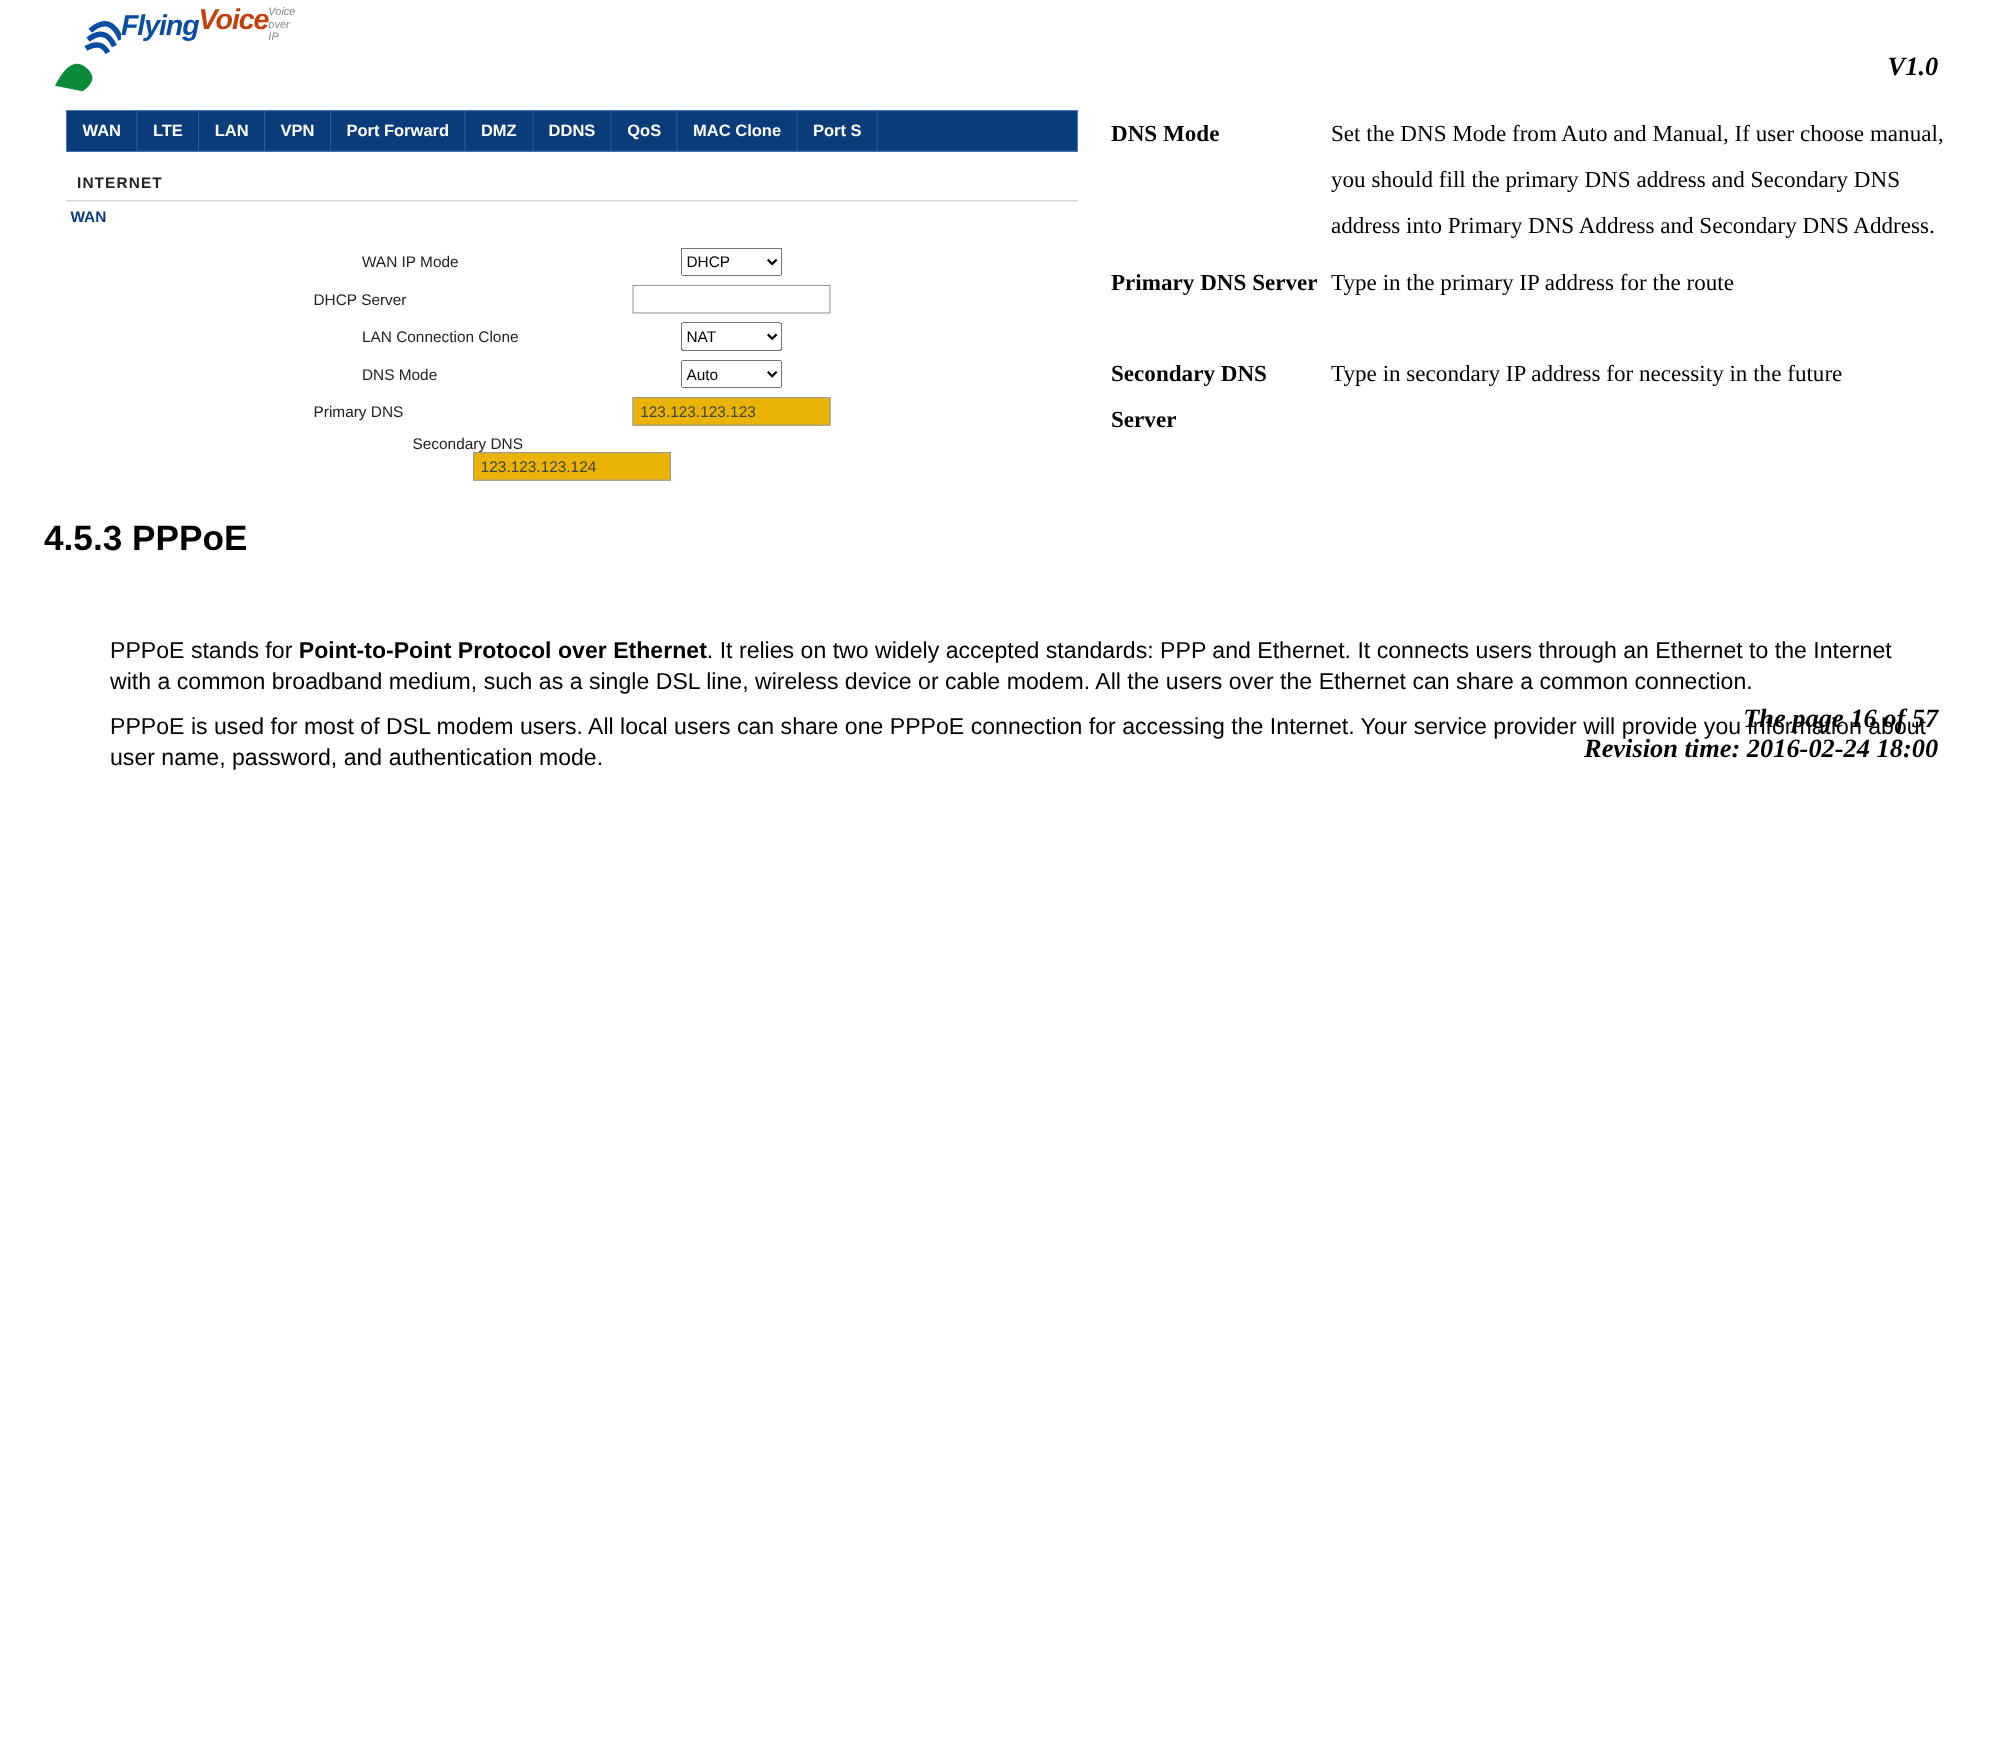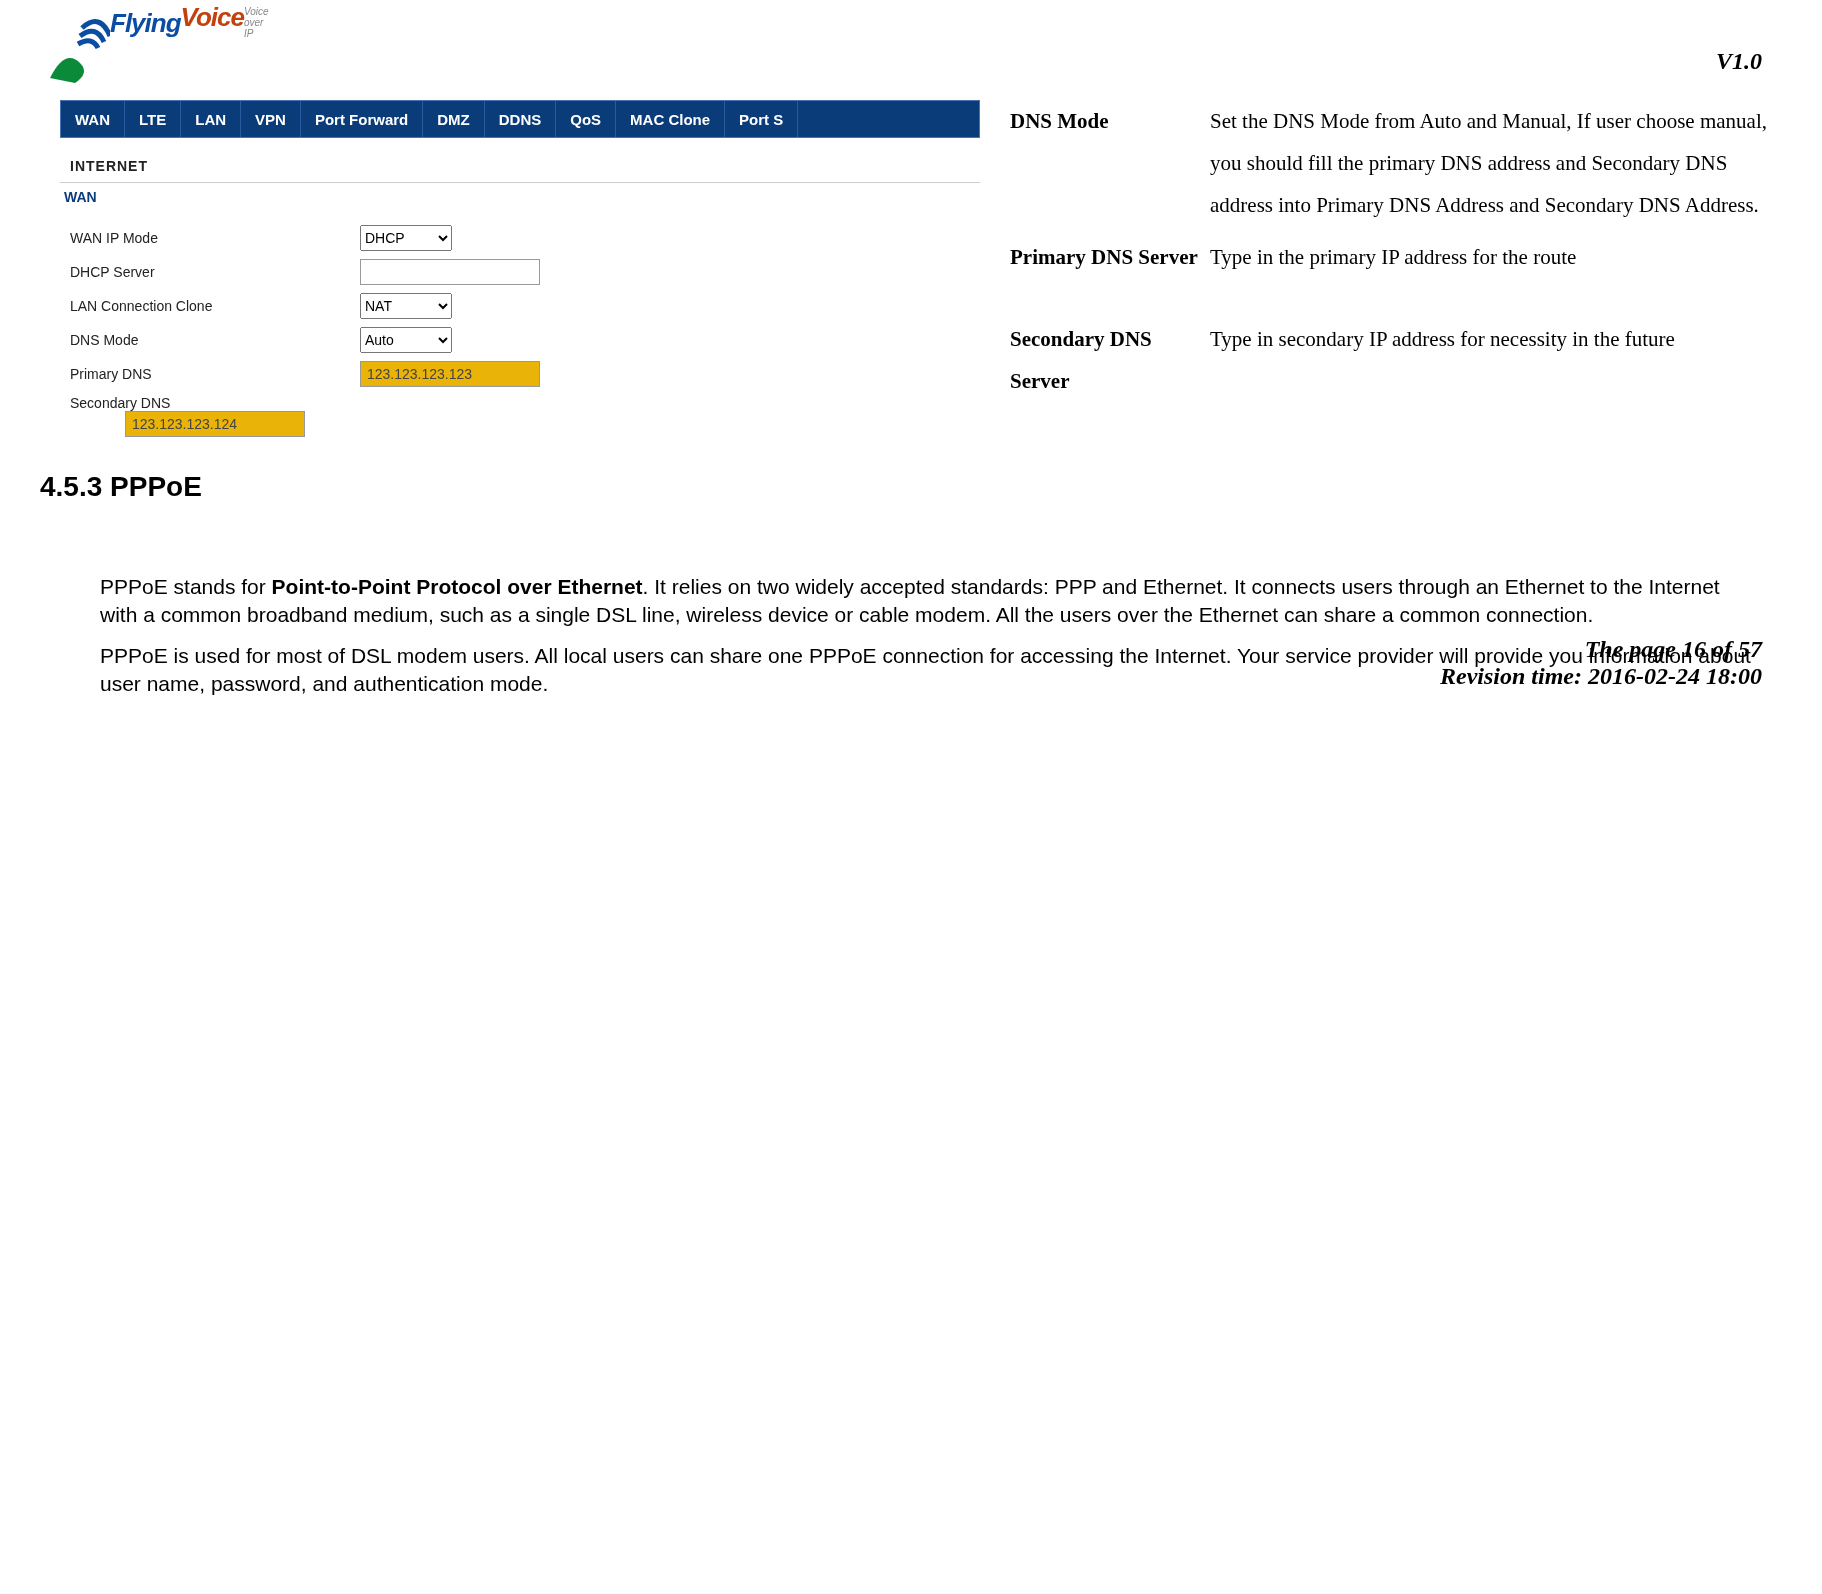--- a/index.html
+++ b/index.html
@@ -27,36 +27,36 @@
 
     .main-area { display: flex; padding: 12px 0 0 20px; }
     .admin-shot { width: 920px; }
 
     
     .tabs { display: flex; background: #0a3c7a; border: 1px solid #4b73b3; height: 38px; }
     .tab { color: #fff; font-family: Arial, sans-serif; font-weight: 700; font-size: 15px; padding: 10px 14px; border-right: 1px solid #2a5aa0; cursor: pointer; }
     .tab.active { background: #0a3c7a; }
     .section-head { margin-top: 12px; padding: 8px 10px; font-family: Arial, sans-serif; font-size: 14px; font-weight: 700; border-bottom: 1px solid #ccc; letter-spacing: 1px; color: #222; }
     .breadcrumb { font-family: Arial, sans-serif; font-weight: 700; color: #0a3c7a; font-size: 14px; padding: 6px 4px 16px; }
-    .form-row { display: flex; align-items: center; padding: 4px 10px; font-family: Arial, sans-serif; font-size: 14px; }
+    .form-row { display: flex; align-items: center; padding: 4px 10px; font-family: Arial, sans-serif; font-size: 14px; justify-content: center; }
     .form-label { width: 290px; color: #222; }
     select.form-ctl { width: 92px; height: 26px; font-family: Arial, sans-serif; font-size: 14px; }
     input.form-ctl { width: 180px; height: 26px; font-family: Arial, sans-serif; font-size: 14px; padding: 2px 6px; border: 1px solid #999; background: #eab308; color: #444; }
     input.form-ctl.empty { background: #fff; width: 180px; }
     .btn-row { text-align: center; padding: 14px 0; margin-top: 40px; }
     .ui-btn { font-family: Arial, sans-serif; font-size: 14px; padding: 4px 14px; border: 1px solid #888; border-radius: 4px; background: linear-gradient(#fafafa,#e6e6e6); cursor: pointer; margin: 0 2px; }
 
     
     .desc-col { flex: 1; padding-left: 30px; font-size: 21px; line-height: 2; }
     .desc-row { display: flex; margin-bottom: 10px; }
     .desc-label { width: 200px; font-weight: 700; }
     .desc-text  { flex: 1; }
 
     
-    .section-title { font-family: Arial, sans-serif; font-size: 28px; font-weight: 900; margin: 30px 0 70px 0; }
+    .section-title { font-family: Arial, sans-serif; font-size: 32px; font-weight: 900; margin: 30px 0 70px 0; }
 
     .body-para { font-family: Arial, sans-serif; font-size: 21px; line-height: 1.35; padding: 0 20px 12px 60px; }
     .body-para b { font-weight: 700; }
 
     .footer { position: absolute; bottom: 20px; right: 60px; text-align: right; font-style: italic; font-weight: 700; font-size: 24px; }
   </style>
 </head>
 <body>
 
 <div class="page">

